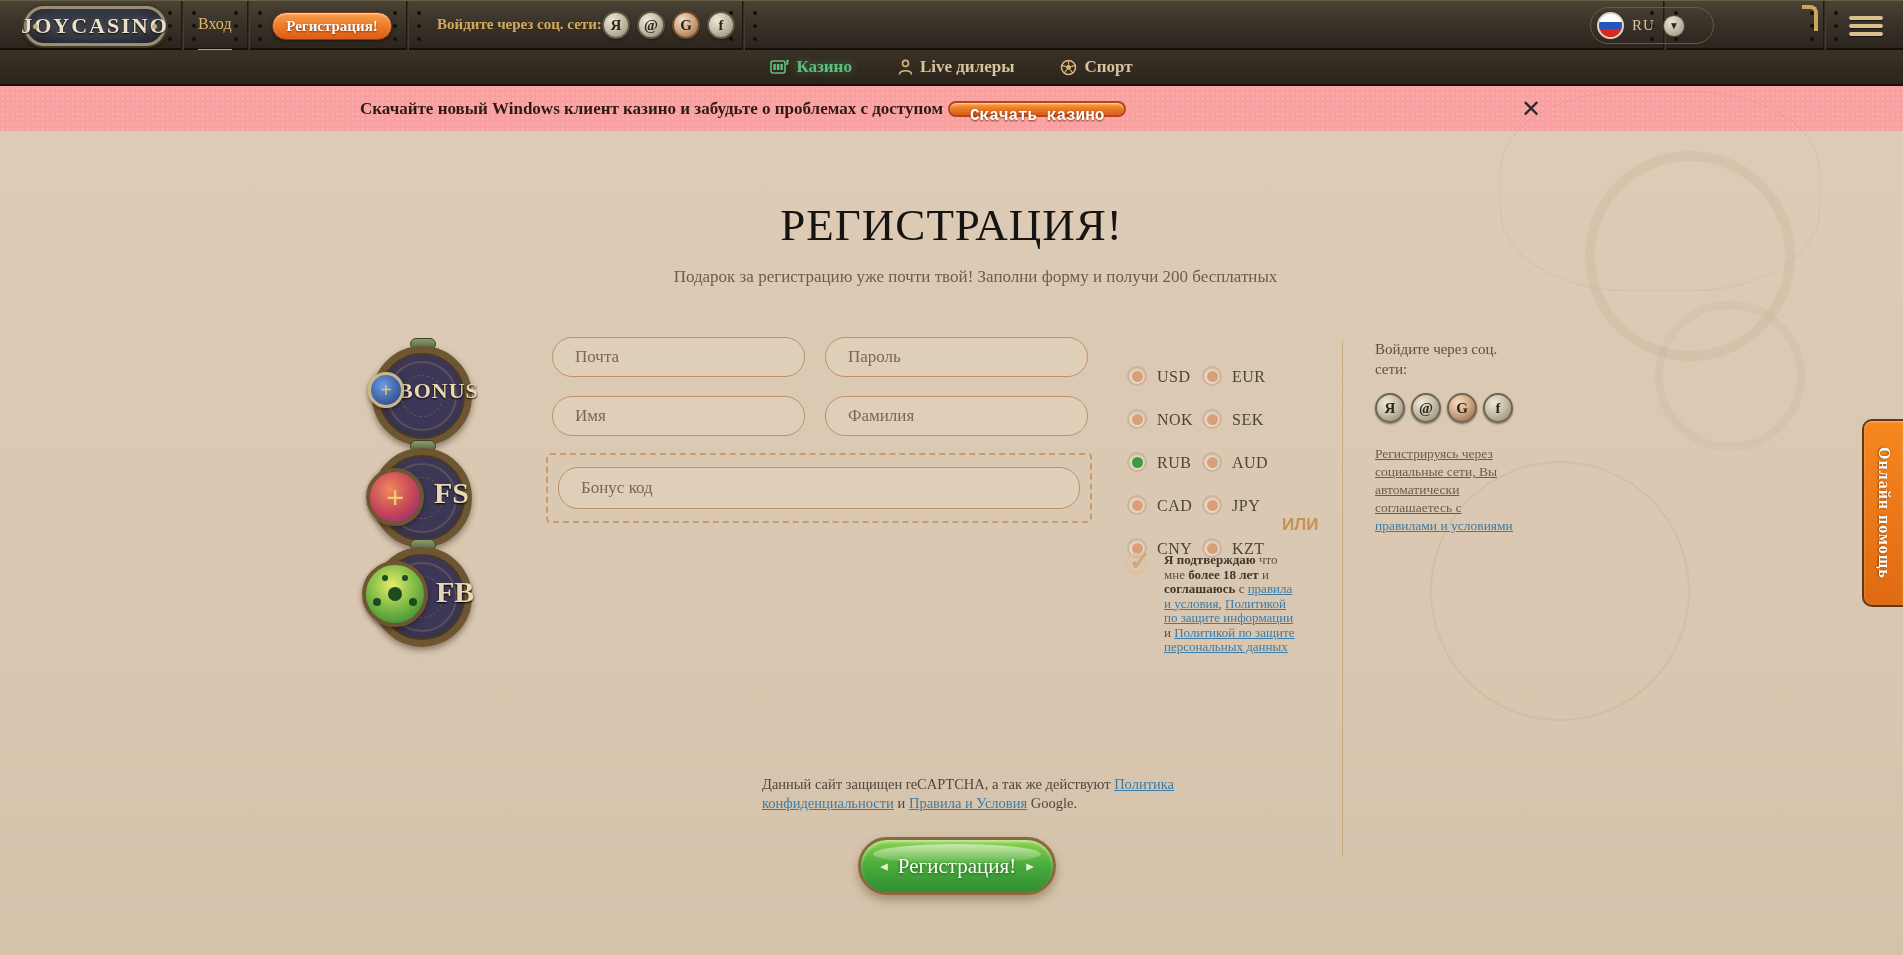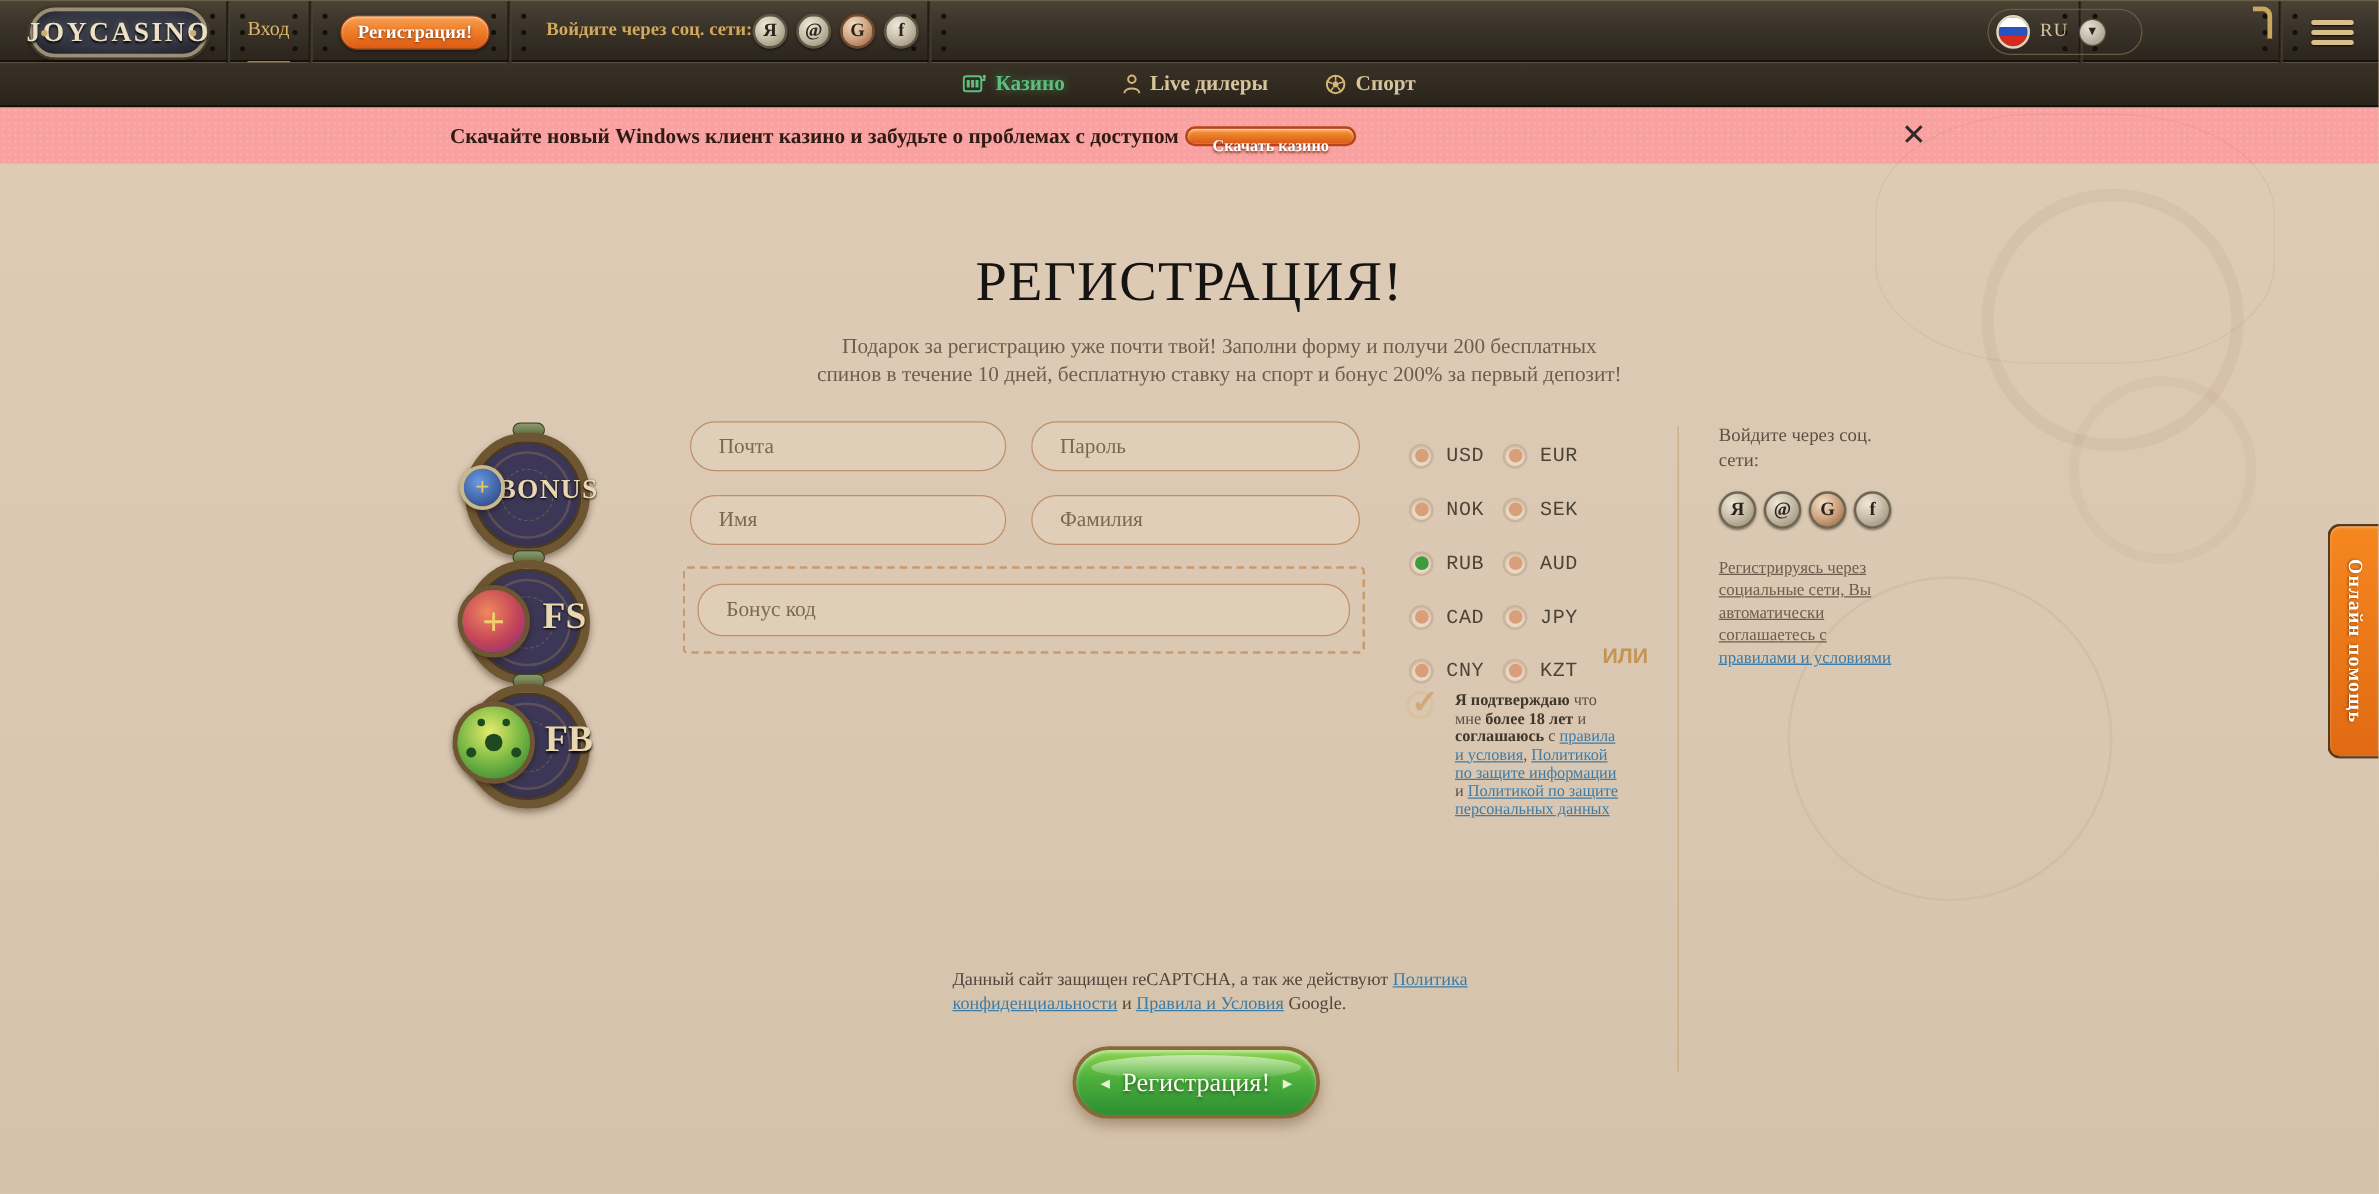--- a/index.html
+++ b/index.html
@@ -64,21 +64,21 @@
   .tab svg{display:block;}
 
   
   .banner{position:absolute;left:0;top:86px;width:1903px;height:45px;background:#f9a0a0;
     background-image:radial-gradient(rgba(255,255,255,.18) 1px,transparent 1px);background-size:5px 5px;}
   .banner-text{position:absolute;left:360px;top:50%;transform:translateY(-50%);
     font-size:17px;font-weight:bold;color:#301a14;}
   .banner-btn{position:absolute;left:948px;top:50%;transform:translateY(-50%);height:16px;padding:0 20px;
     border-radius:16px;background:linear-gradient(180deg,#f7a44e 0%,#ec7d24 45%,#d9591b 100%);
     border:2px solid #b8441a;box-shadow:inset 0 1px 2px rgba(255,255,255,.6);
-    color:#fff;font-weight:bold;font-size:13px;line-height:27px;text-shadow:0 1px 2px #7a3208;cursor:pointer;}
+    color:#fff;font-weight:bold;font-size:16px;line-height:27px;text-shadow:0 1px 2px #7a3208;cursor:pointer;font-family:Liberation Mono, monospace;}
   .banner-close{position:absolute;left:1521px;top:50%;transform:translateY(-50%);
     font-size:24px;color:#2b2b2b;cursor:pointer;font-family:"Liberation Sans",sans-serif;line-height:1;}
 
   
   .main{position:absolute;left:0;top:131px;width:1903px;height:824px;
     background:linear-gradient(180deg,#ddcbb5 0%,#dac7b1 60%,#d5c2ab 100%);}
   .stain{position:absolute;border-radius:50%;pointer-events:none;}
   .stain.s1{left:1585px;top:20px;width:210px;height:210px;border:10px solid rgba(155,105,60,.08);}
   .stain.s2{left:1655px;top:170px;width:150px;height:150px;border:8px solid rgba(155,105,60,.06);}
   .stain.s3{left:1430px;top:330px;width:260px;height:260px;border:2px solid rgba(120,90,60,.07);}
@@ -119,21 +119,21 @@
   .field{position:absolute;height:40px;border:1px solid #c0906a;border-radius:20px;
     background:rgba(240,226,206,.22);font-family:"Liberation Serif","DejaVu Serif",serif;
     font-size:17px;color:#5c4e3e;padding:0 22px;outline:none;}
   .field::placeholder{color:#7a6852;opacity:1;}
   .bonus-wrap{position:absolute;left:546px;top:322px;width:546px;height:70px;
     border:2px dashed #c89a6e;border-radius:4px;}
 
   
   .cur-grid{position:absolute;left:1127px;top:212px;display:grid;
     grid-template-columns:75px 90px;grid-auto-rows:43px;}
-  .cur-item{display:flex;align-items:center;gap:10px;cursor:pointer;font-family:Liberation Mono, monospace;}
+  .cur-item{display:flex;align-items:flex-end;gap:10px;cursor:pointer;}
   .radio{width:20px;height:20px;border-radius:50%;border:2px solid #cbb49e;
     background:#e9d9c6;display:flex;align-items:center;justify-content:center;box-shadow:inset 0 1px 2px rgba(120,80,40,.25);}
   .radio::after{content:"";width:11px;height:11px;border-radius:50%;background:#d99f78;}
   .radio.on::after{background:#3d9b3d;}
   .cur-code{font-size:16px;color:#4d4438;letter-spacing:.5px;}
 
   
   .vdivider{position:absolute;left:1342px;top:210px;width:1px;height:516px;background:#c7a980;}
   .or-label{position:absolute;left:1282px;top:384px;width:50px;
     font-family:"Liberation Sans","DejaVu Sans",sans-serif;font-weight:bold;font-size:17px;color:#c49455;}
@@ -256,21 +256,20 @@
 
 <div class="main">
   <div class="stain s1"></div>
   <div class="stain s2"></div>
   <div class="stain s3"></div>
   <div class="stain s4"></div>
 
   <div class="page-title">РЕГИСТРАЦИЯ!</div>
   <div class="subtitle">
     <div>Подарок за регистрацию уже почти твой! Заполни форму и получи 200 бесплатных</div>
-    <div>спинов в течение 10 дней, бесплатную ставку на спорт и бонус 200% за первый депозит!</div>
   </div>
 
   <div class="badge badge1" style="left:372px;top:215px">
     <div class="hinge"></div>
     <div class="ring"></div>
     <span class="blabel">BONUS</span>
     <div class="orb">+</div>
   </div>
   <div class="badge badge2" style="left:372px;top:317px">
     <div class="hinge"></div>

